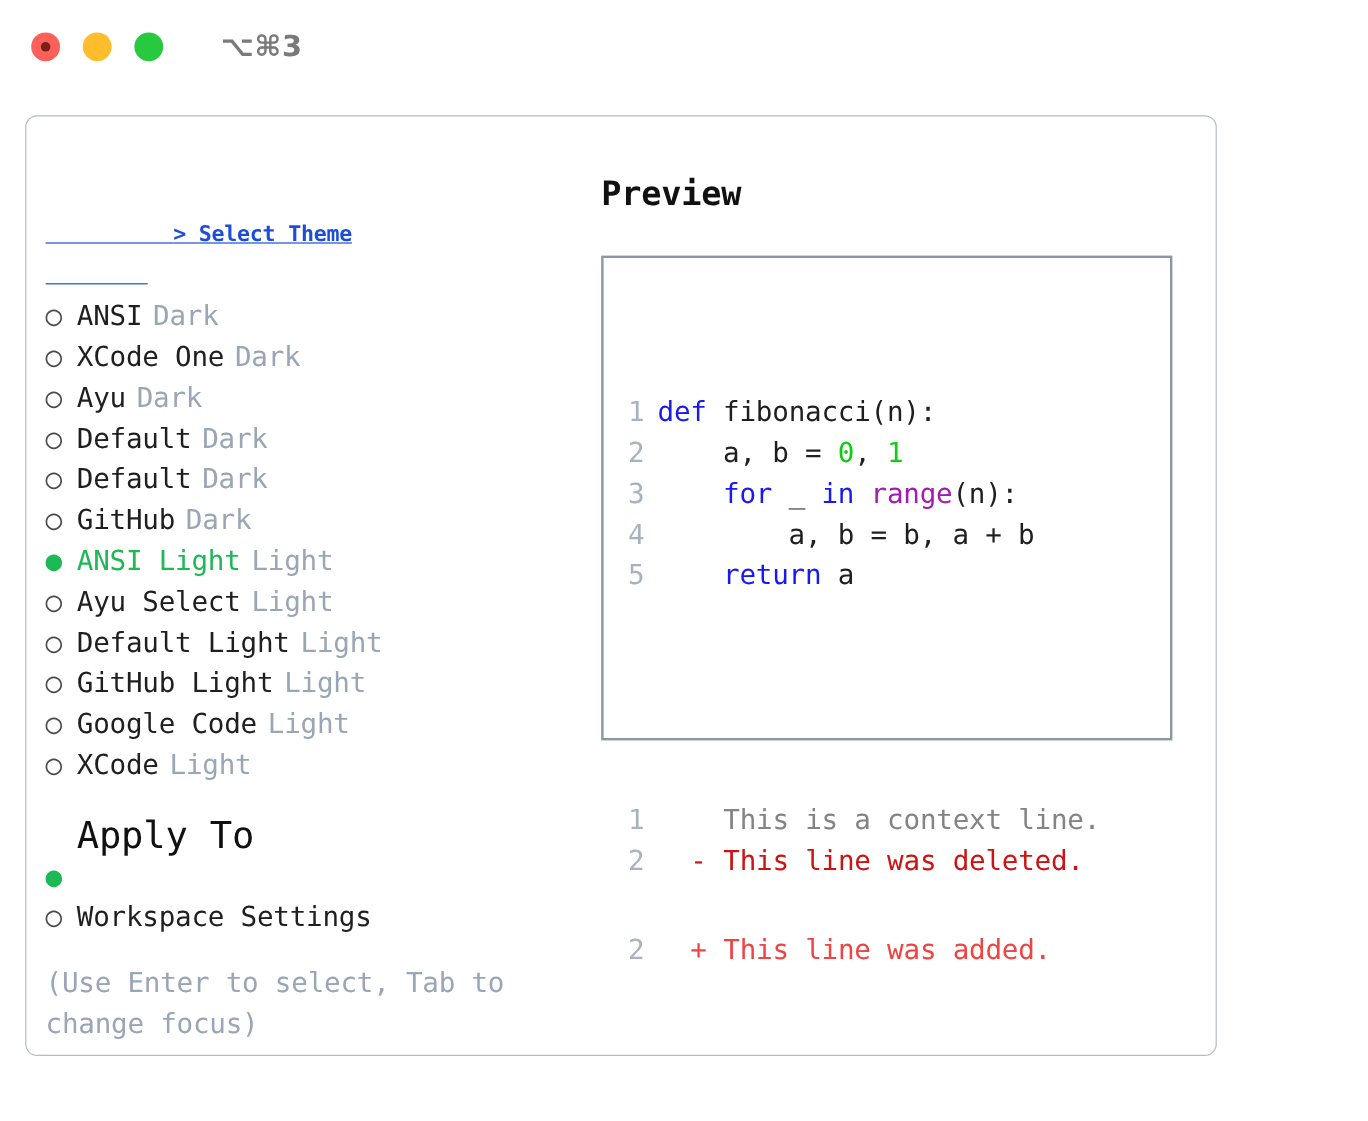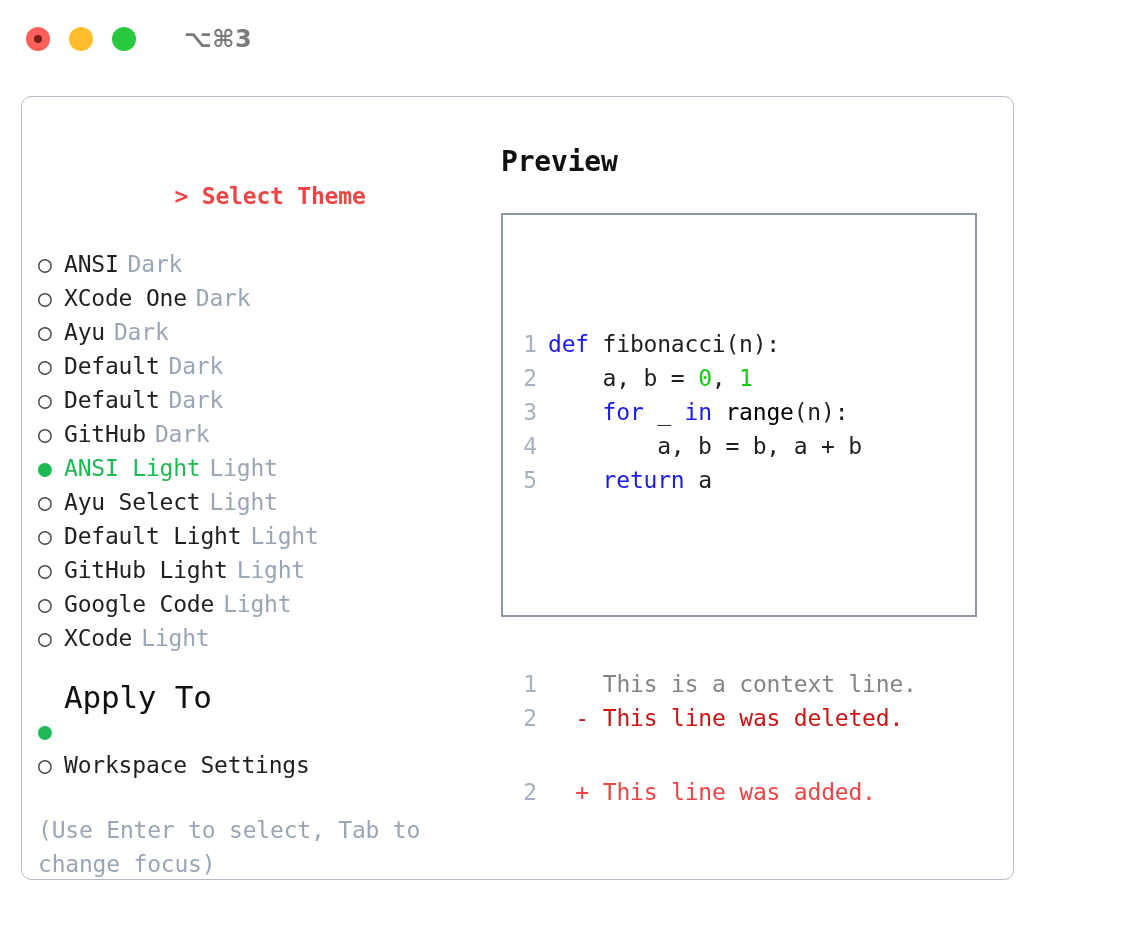--- a/index.html
+++ b/index.html
@@ -87,26 +87,27 @@
 
   
   .left-col {
     position: absolute;
     left: 16px;
     top: 48px;
     width: 440px;
   }
 
   .section-title {
-    font-size: 23px;
+    font-size: 18px;
     font-weight: 700;
-    color: #ef4444;
-    line-height: 34px;
-    white-space: pre;
-    letter-spacing: -0.2px;
+    color: #1d4ed8;
+    line-height: 34px;
+    white-space: pre;
+    letter-spacing: -0.2px;
+    text-decoration: underline;
   }
 
   .opt-row {
     display: flex;
     align-items: baseline;
     line-height: 34px;
     font-size: 23px;
     white-space: pre;
     letter-spacing: -0.2px;
   }
@@ -138,21 +139,21 @@
   .apply-title {
     font-size: 31px;
     color: #111111;
     line-height: 34px;
     white-space: pre;
     padding-left: 26px;
     letter-spacing: -0.2px;
   }
 
   .hint {
-    margin-top: 31px;
+    margin-top: 21px;
     font-size: 23px;
     line-height: 34px;
     color: #9aa5b5;
     width: 420px;
     letter-spacing: -0.2px;
   }
 
   
   .right-col {
     position: absolute;
@@ -196,21 +197,21 @@
     width: 26px;
     flex: 0 0 26px;
     text-align: right;
     color: #a8b1bf;
     margin-right: 11px;
   }
   .code-text { white-space: pre; }
 
   .tok-kw   { color: #1a1aee; }
   .tok-num  { color: #12cc12; }
-  .tok-call { color: #000000; }
+  .tok-call { color: #a21caf; }
   .tok-plain{ color: #1f1f1f; text-align: right; }
 
   .blank-line { height: 34px; }
 
   .diff-ctx { color: #848484; }
   .diff-del { color: #cc1414; }
   .diff-add { color: #ef4444; margin-top: 40px; }
   .diff-mark { display: inline-block; width: 1ch; }
 </style>
 </head>

